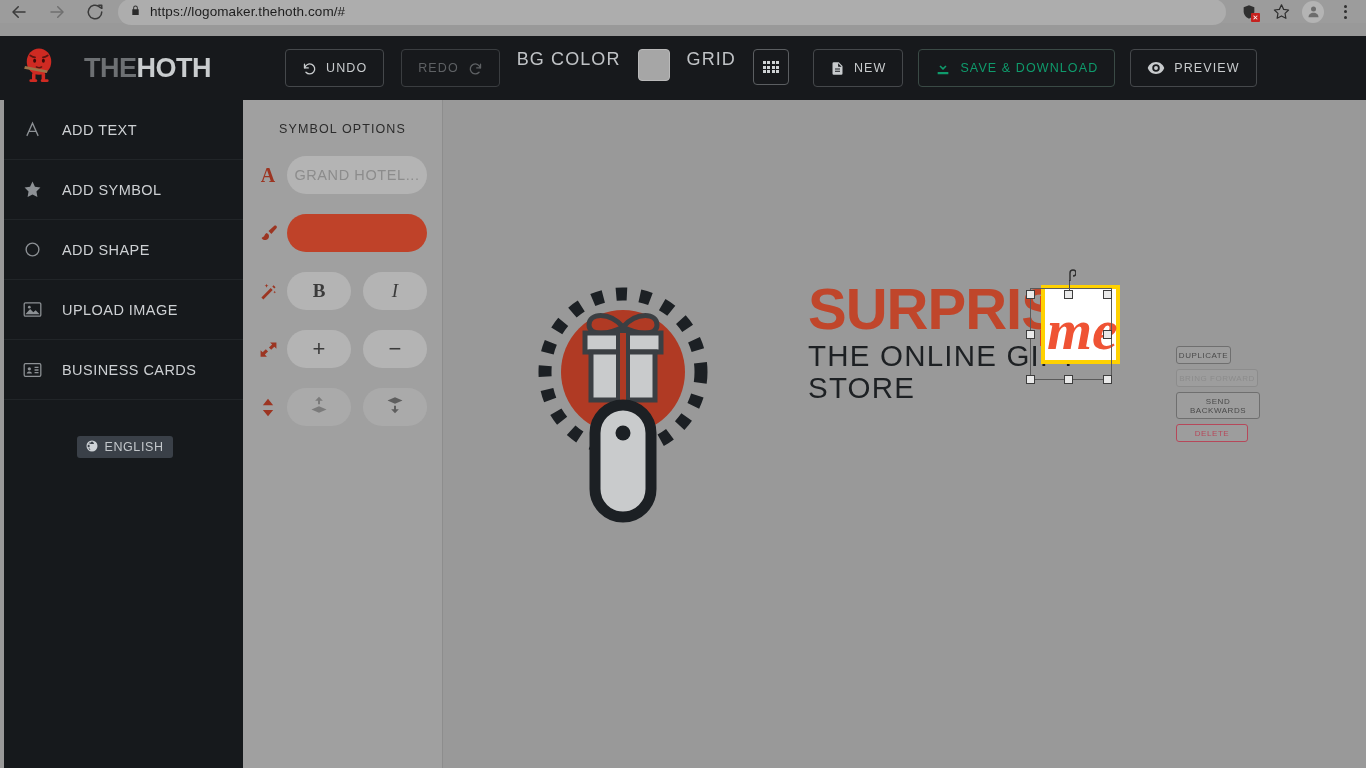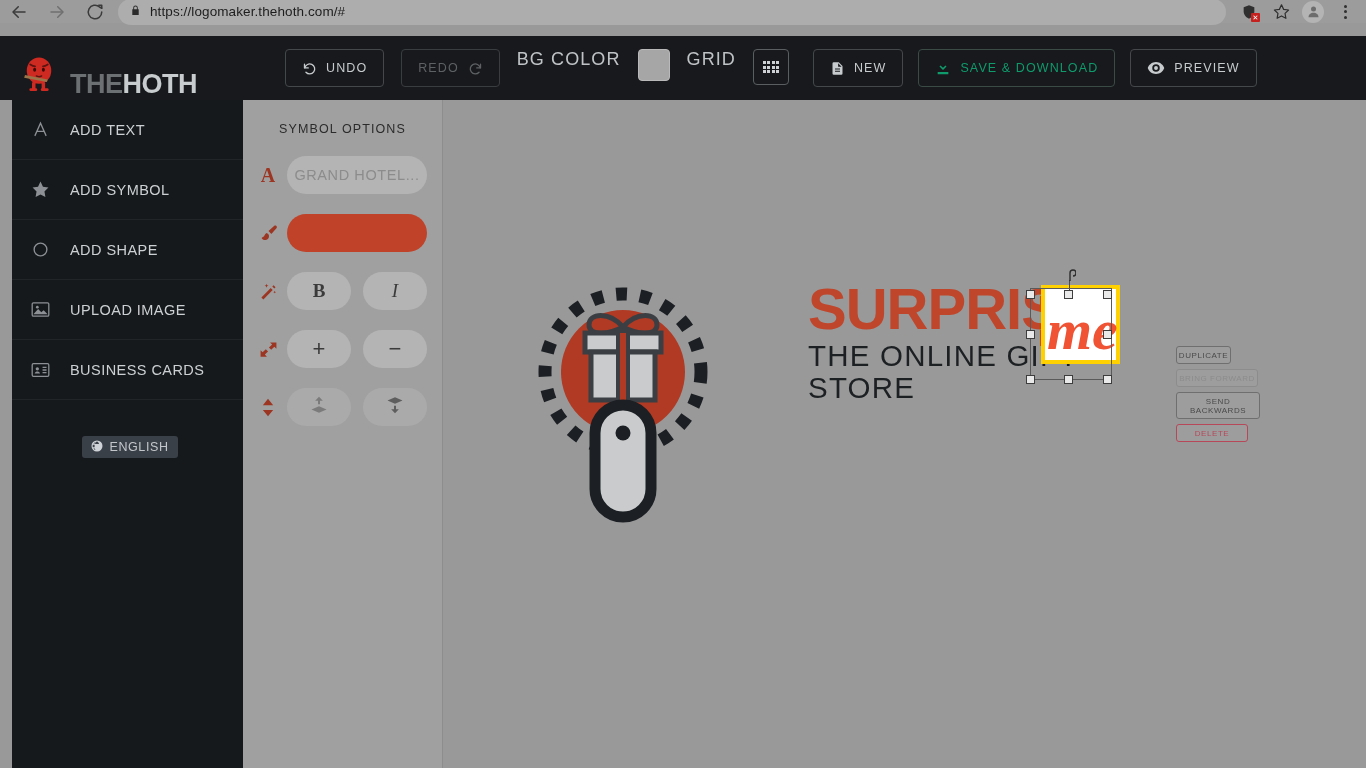--- a/index.html
+++ b/index.html
@@ -44,21 +44,21 @@
     align-items:center;justify-content:center;color:#6d6d6d;
   }
   .dots{ display:flex; flex-direction:column; gap:2.5px; align-items:center; }
   .dots i{ width:3px;height:3px;border-radius:50%;background:#2f2f2f;display:block; }
 
   
   #app-header{
     position:absolute; left:0; top:36px; width:1366px; height:64px;
     background:#17191c; display:flex; align-items:center;
   }
-  #brand{ width:243px; height:64px; display:flex; align-items:flex-end; padding-left:18px; gap:10px; }
+  #brand{ width:243px; height:64px; display:flex; align-items:center; padding-left:18px; gap:24px; }
   #brand .wordmark{
     font-size:27px; font-weight:bold; letter-spacing:-.5px; font-family:"Liberation Sans",sans-serif;
   }
   #brand .wordmark .the{ color:#6d7073; }
   #brand .wordmark .hoth{ color:#c9ccce; }
 
   .hbtn{
     height:38px; border:1px solid #45484b; border-radius:4px;
     display:flex; align-items:center; justify-content:center; gap:9px;
     padding:0 16px; color:#c8cbcd; font-size:12.5px; letter-spacing:1.1px;
@@ -76,22 +76,22 @@
   #grid-btn{
     width:36px;height:36px;border:1px solid #5b5e61;border-radius:4px;
     display:flex;align-items:center;justify-content:center;cursor:pointer;
   }
   .grid-glyph{ display:grid; grid-template-columns:repeat(4,3px); grid-template-rows:repeat(3,3px); gap:1.5px; }
   .grid-glyph i{ background:#cfd2d4; display:block; width:3px;height:3px; }
   #tb-right{ display:flex; align-items:center; gap:15px; margin-left:24px; }
 
   
   #sidebar{
-    position:absolute; left:12px; top:100px; width:243px; height:668px;
-    background:#16191c; border-right:7px solid #ffffff;
+    position:absolute; left:4px; top:100px; width:243px; height:668px;
+    background:#16191c; border-right:1px solid #ffffff;
   }
   .side-item{
     height:60px; display:flex; align-items:center; gap:18px; padding-left:16px;
     border-bottom:1px solid #212528; color:#cdd0d3; font-size:14.5px; letter-spacing:.45px;
     cursor:pointer;
   }
   .side-item .sicon{ width:24px; display:flex; align-items:center; justify-content:center; color:#8d9195; }
   #lang-row{ display:flex; justify-content:center; margin-top:36px; }
   #lang-btn{
     background:#3a4048; border-radius:3px; height:22px; padding:0 9px;

